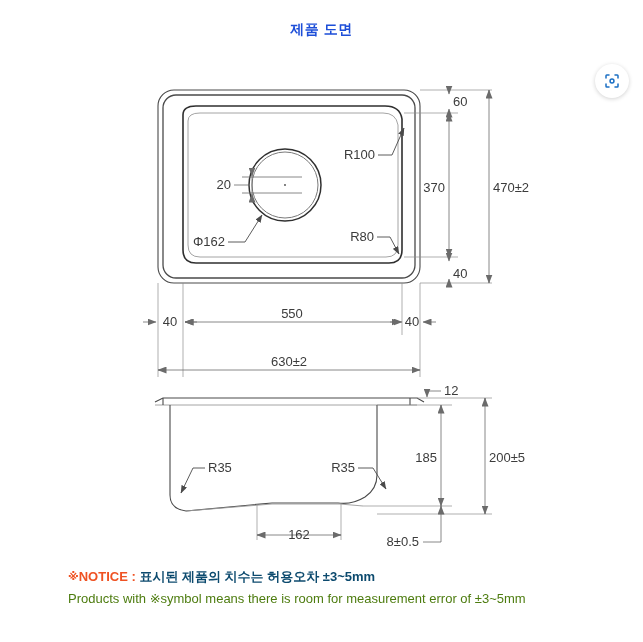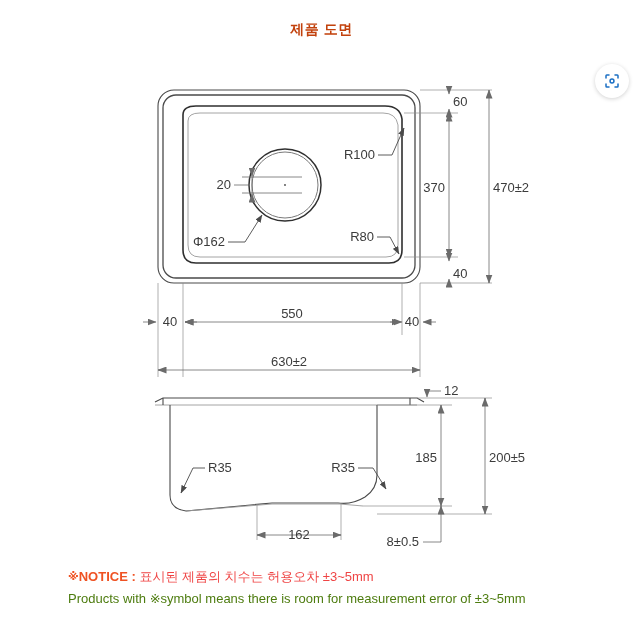--- a/index.html
+++ b/index.html
@@ -26,21 +26,21 @@
 
   
   .page-title {
     position: absolute;
     left: 0;
     top: 20px;
     width: 643px;
     text-align: center;
     font-size: 14px;
     font-weight: 700;
-    color: #c2410c;
+    color: #1d4ed8;
     letter-spacing: 0.5px;
     line-height: 18px;
     user-select: none;
   }
 
   
   .scan-button {
     position: absolute;
     right: 14px;
     top: 64px;
@@ -81,22 +81,22 @@
     font-size: 13px;
     font-weight: 700;
     color: #ef5223;
     white-space: nowrap;
   }
   .notice-star {
     font-size: 11px;
     vertical-align: 1px;
   }
   .notice-kr {
-    color: #ef4444;
-    font-weight: 400;
+    color: #0c4a6e;
+    font-weight: 700;
     margin-top: 38px;
   }
   .notice-line2 {
     font-size: 13px;
     color: #4d7c0f;
     white-space: nowrap;
     margin-top: 2px;
   }
 </style>
 </head>

